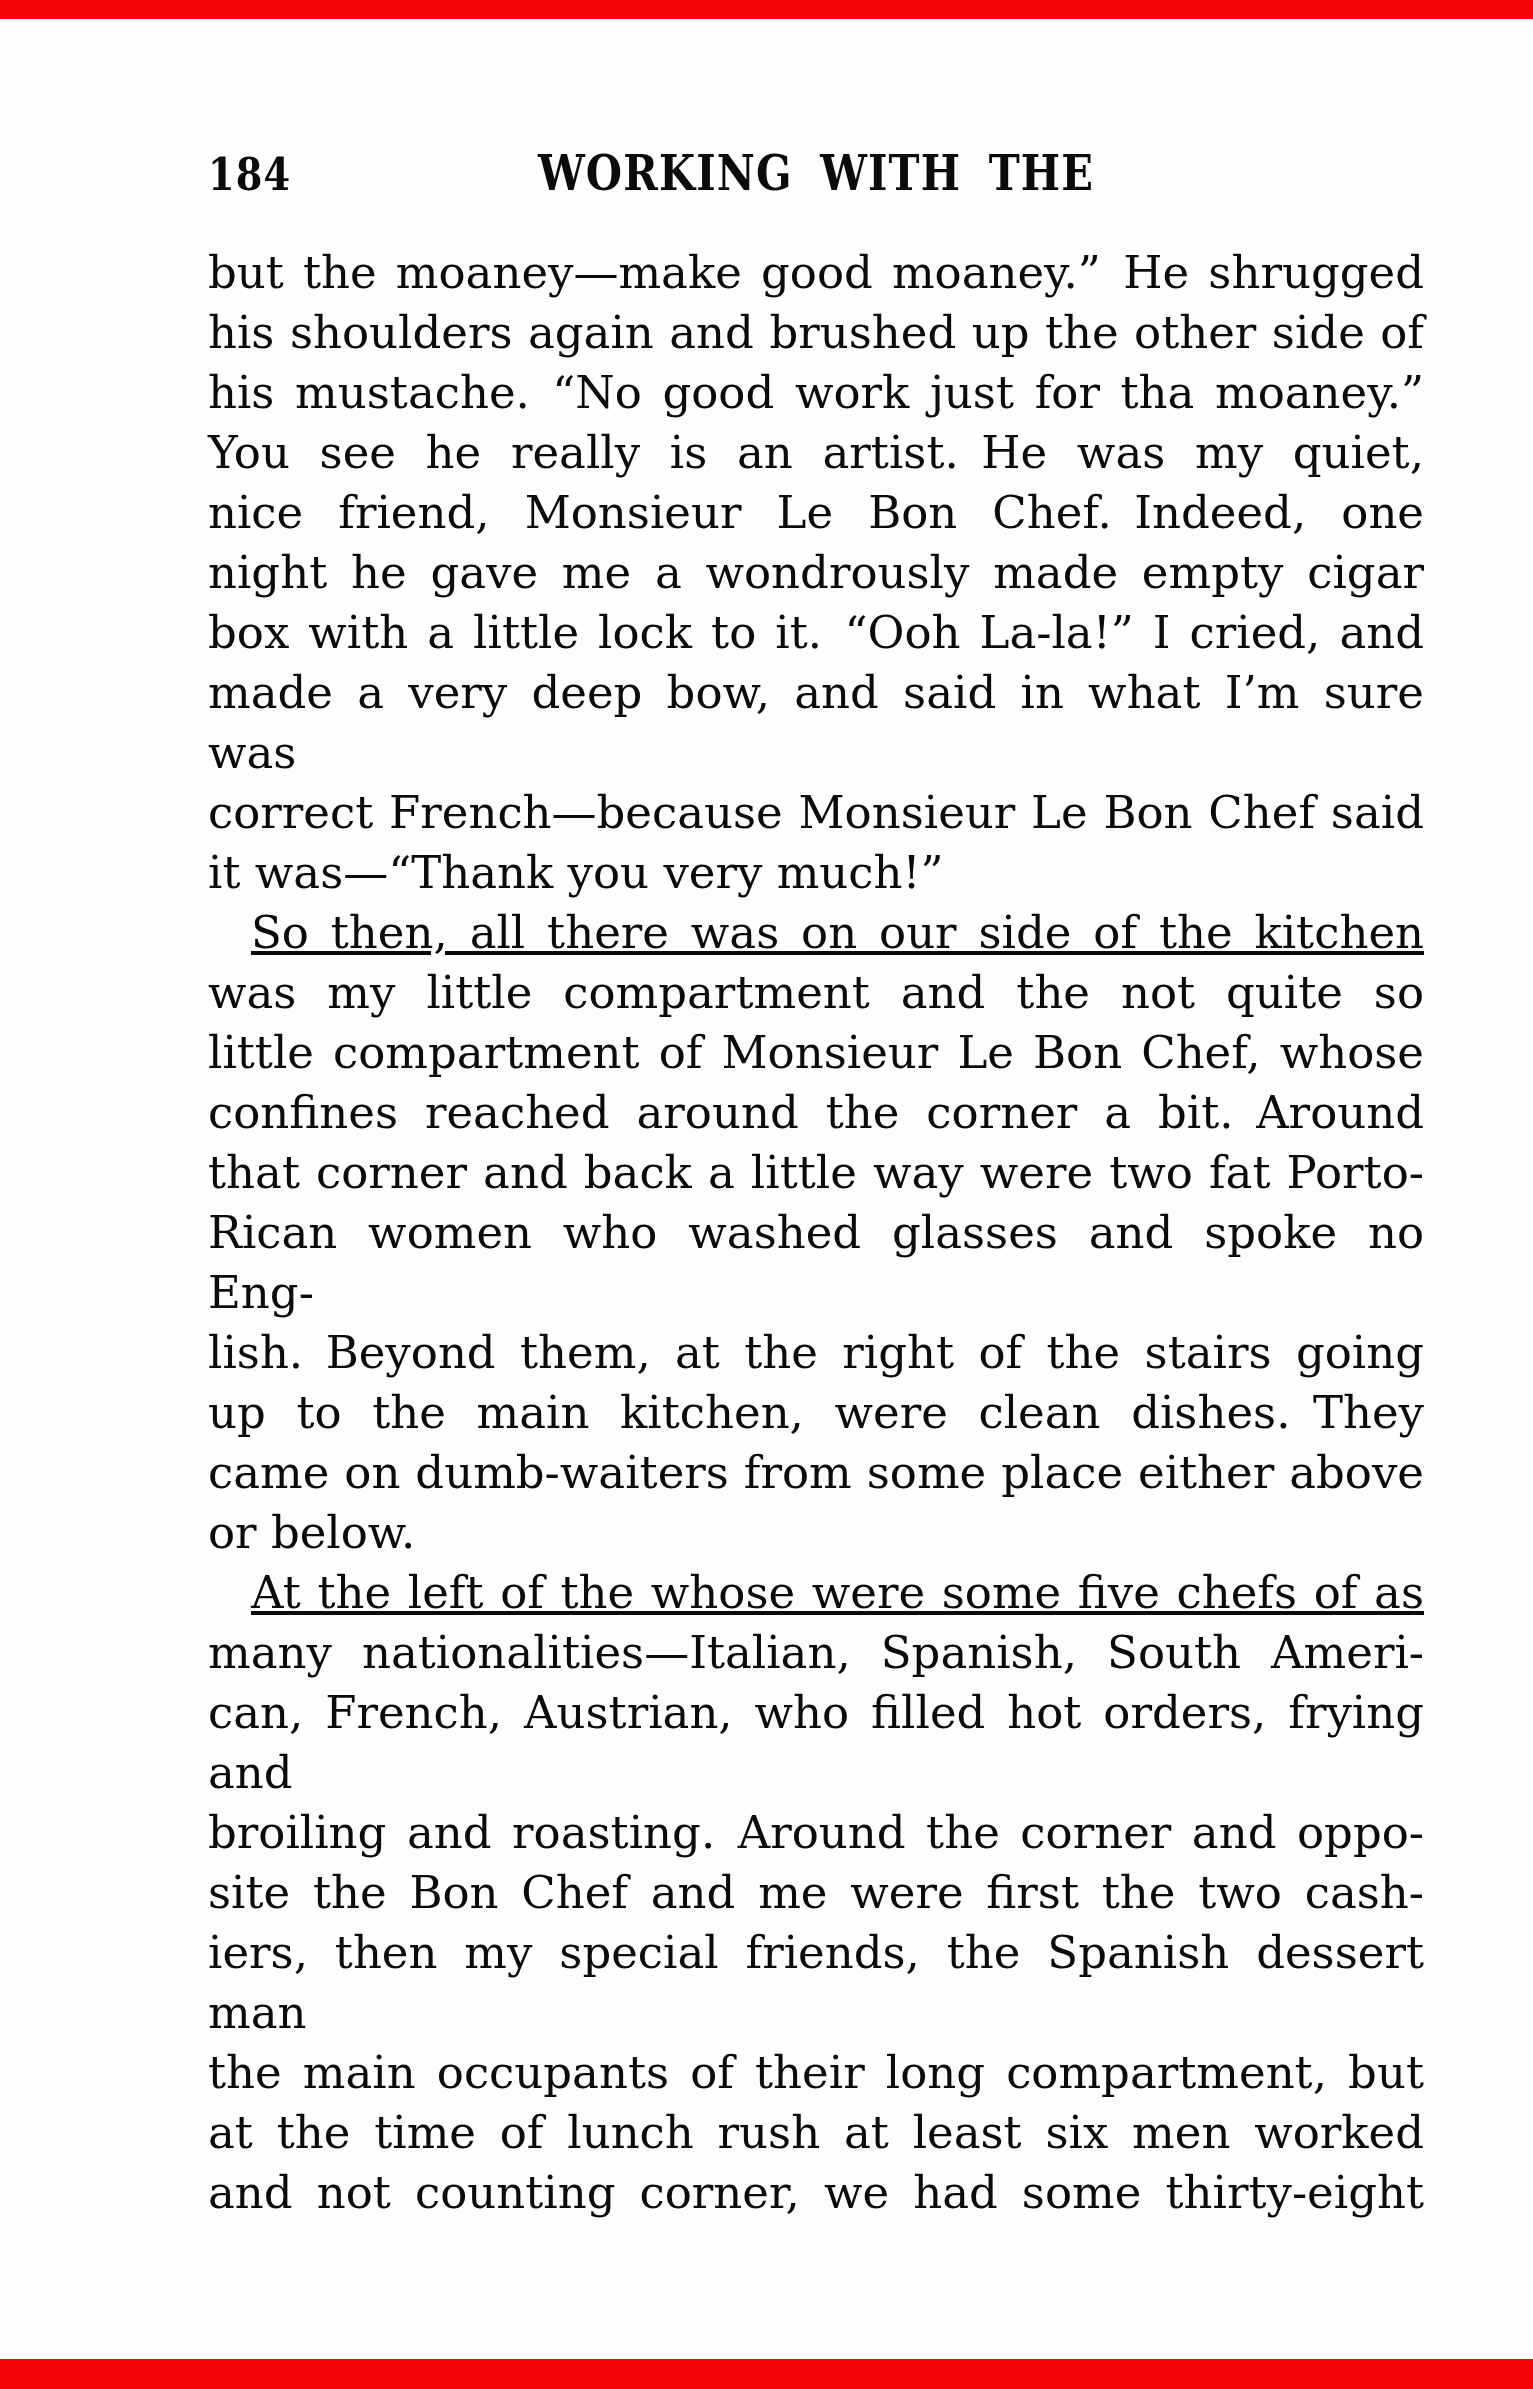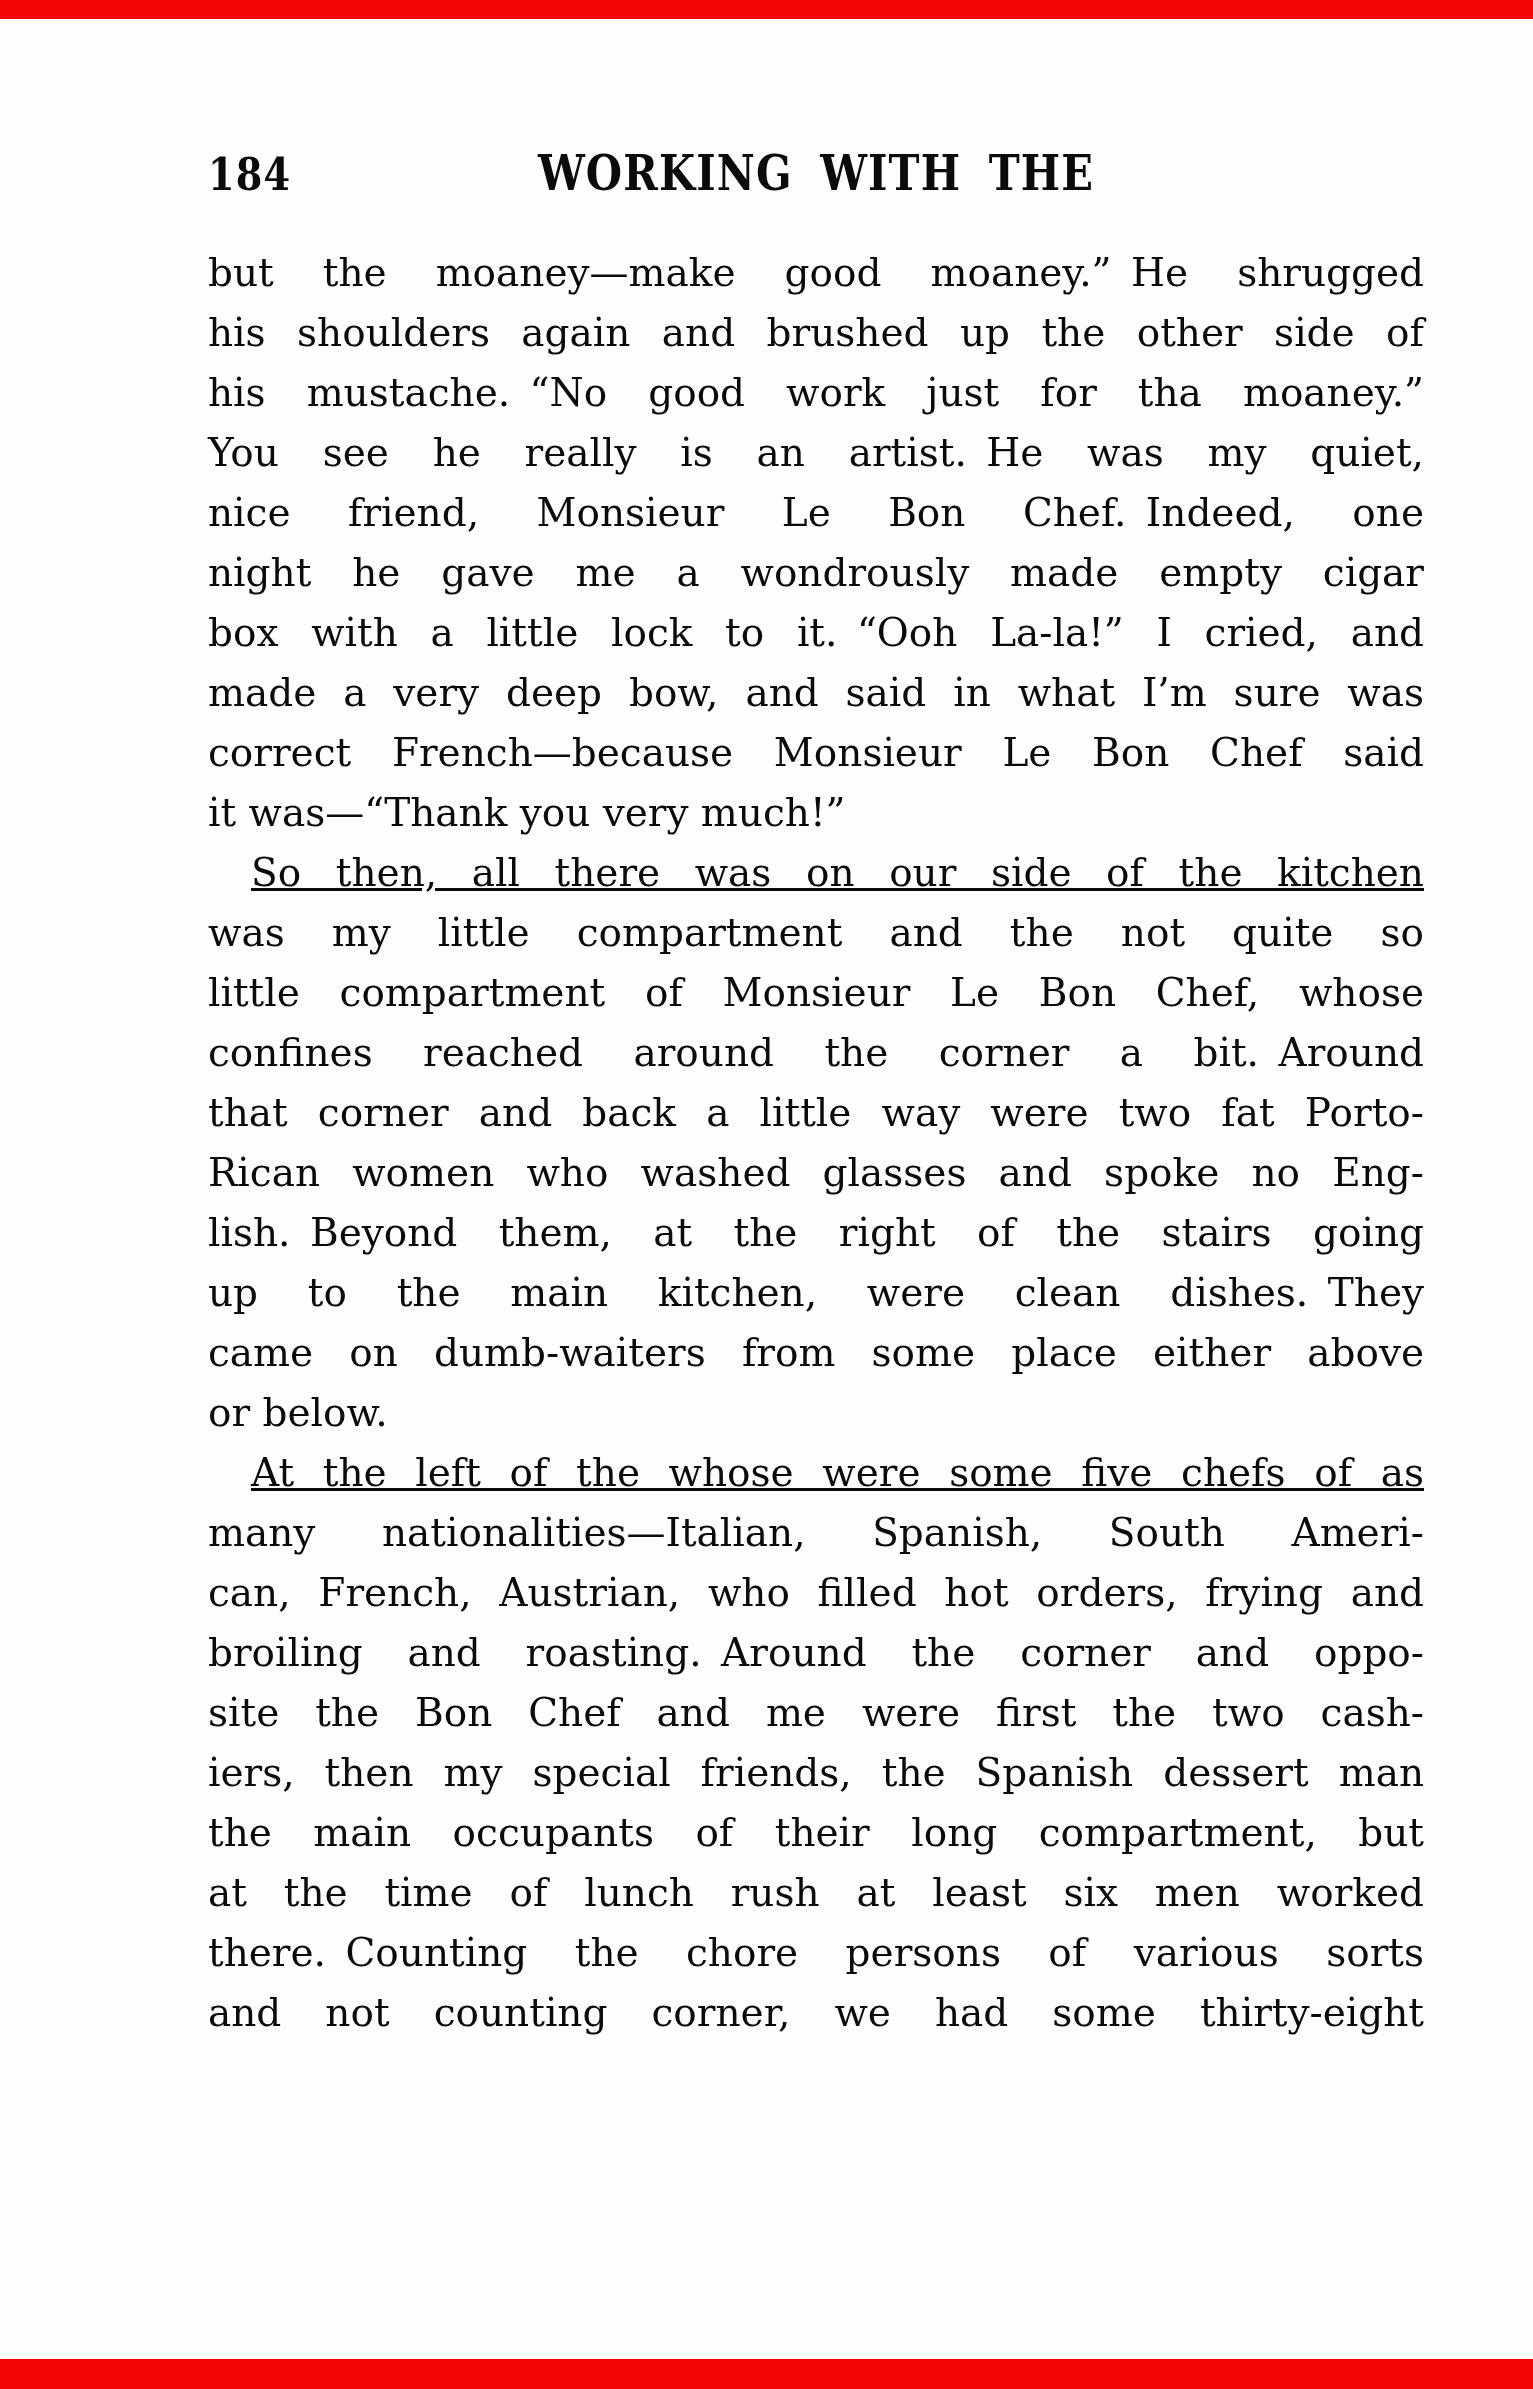--- a/index.html
+++ b/index.html
@@ -24,21 +24,21 @@
     transform:scaleX(.85);transform-origin:left top;
   }
   .runtitle{
     position:absolute;left:0;right:0;top:0;
     text-align:center;font-size:49px;font-weight:bold;
     letter-spacing:1.3px;word-spacing:14px;white-space:nowrap;
     transform:scaleX(.85);transform-origin:center top;
   }
   main{margin-top:34px;}
   .ln{
-    font-size:39px;
+    font-size:45px;
     line-height:60px;
     text-align:justify;
     text-align-last:justify;
   }
   .ln.end{text-align-last:left;}
   .ln.ind{text-indent:43px;text-decoration:underline;}
 </style>
 </head>
 <body>
 
@@ -79,20 +79,19 @@
 
     <div class="para">
       <div class="ln ind">At the left of the whose were some five chefs of as</div>
       <div class="ln">many nationalities—Italian, Spanish, South Ameri-</div>
       <div class="ln">can, French, Austrian, who filled hot orders, frying and</div>
       <div class="ln">broiling and roasting. Around the corner and oppo-</div>
       <div class="ln">site the Bon Chef and me were first the two cash-</div>
       <div class="ln">iers, then my special friends, the Spanish dessert man</div>
       <div class="ln">the main occupants of their long compartment, but</div>
       <div class="ln">at the time of lunch rush at least six men worked</div>
-      <div class="ln">there. Counting the chore persons of various sorts</div>
       <div class="ln">and not counting corner, we had some thirty-eight</div>
     </div>
   </main>
 
   <div class="bar bottom"></div>
 </div>
 
 
 </body></html>

